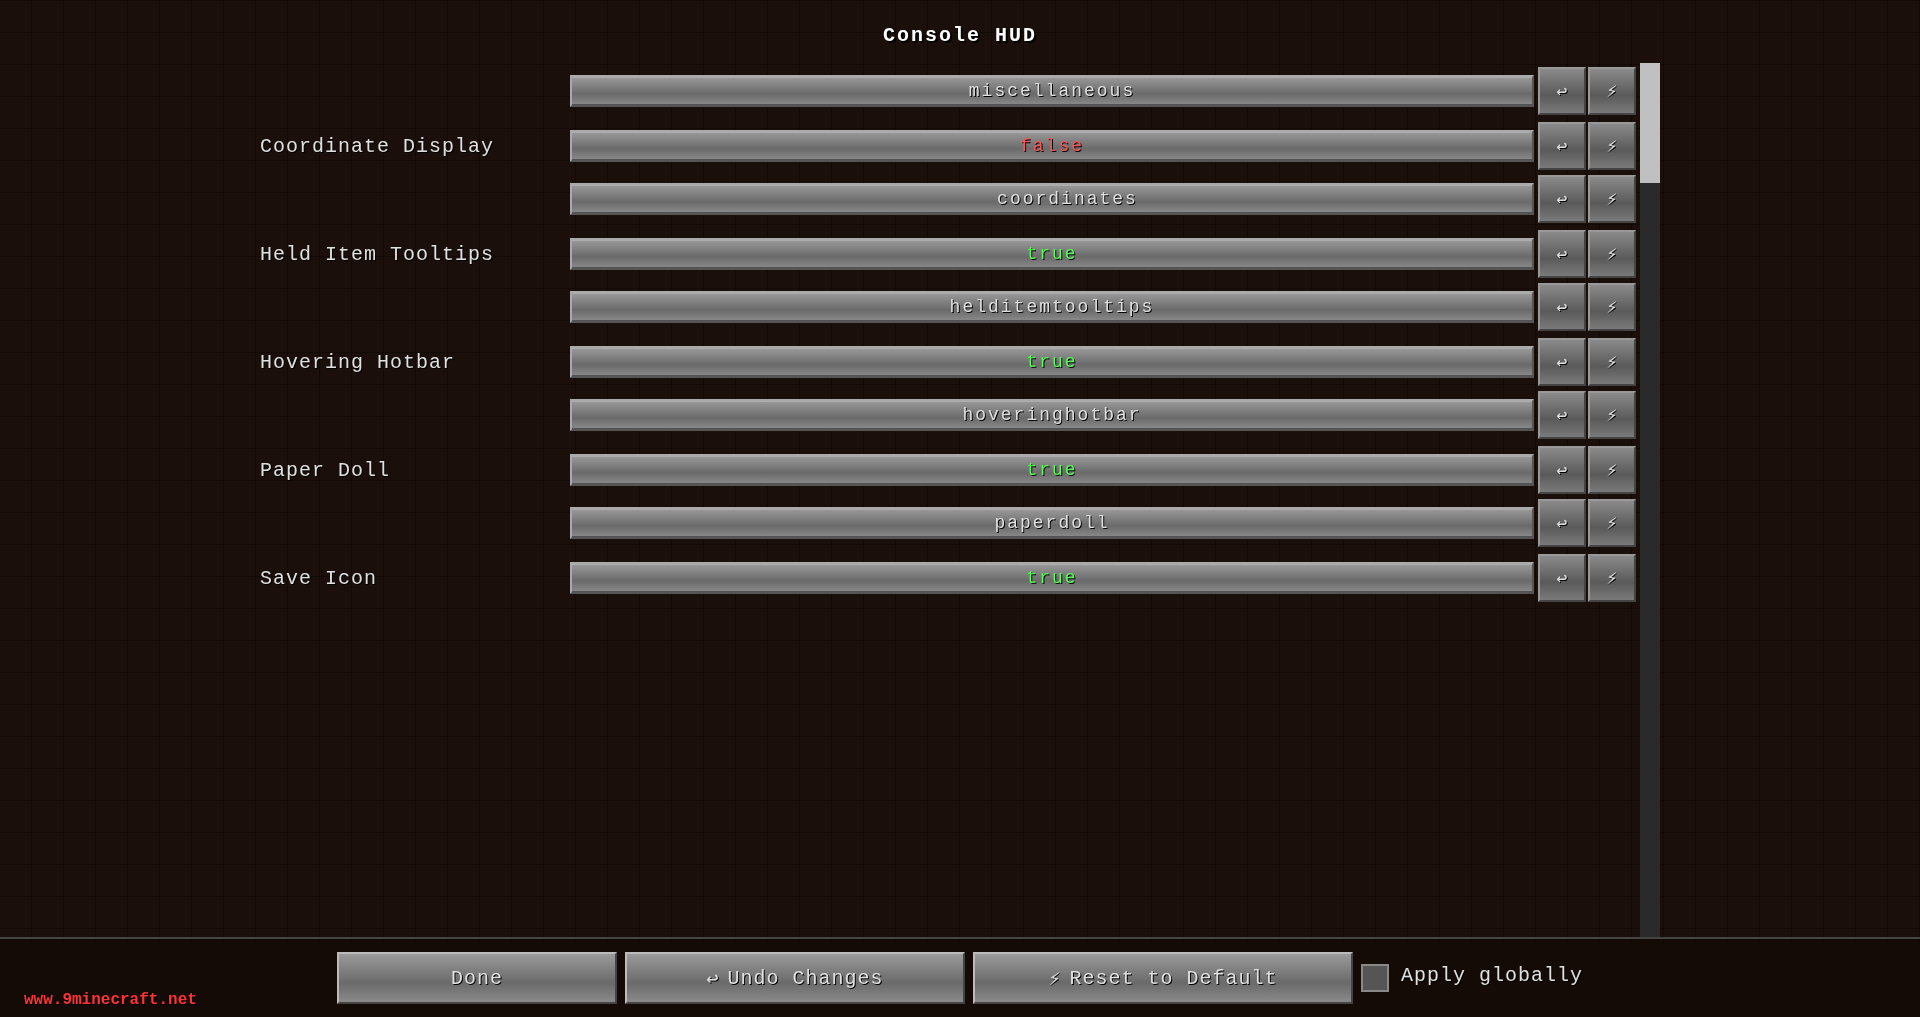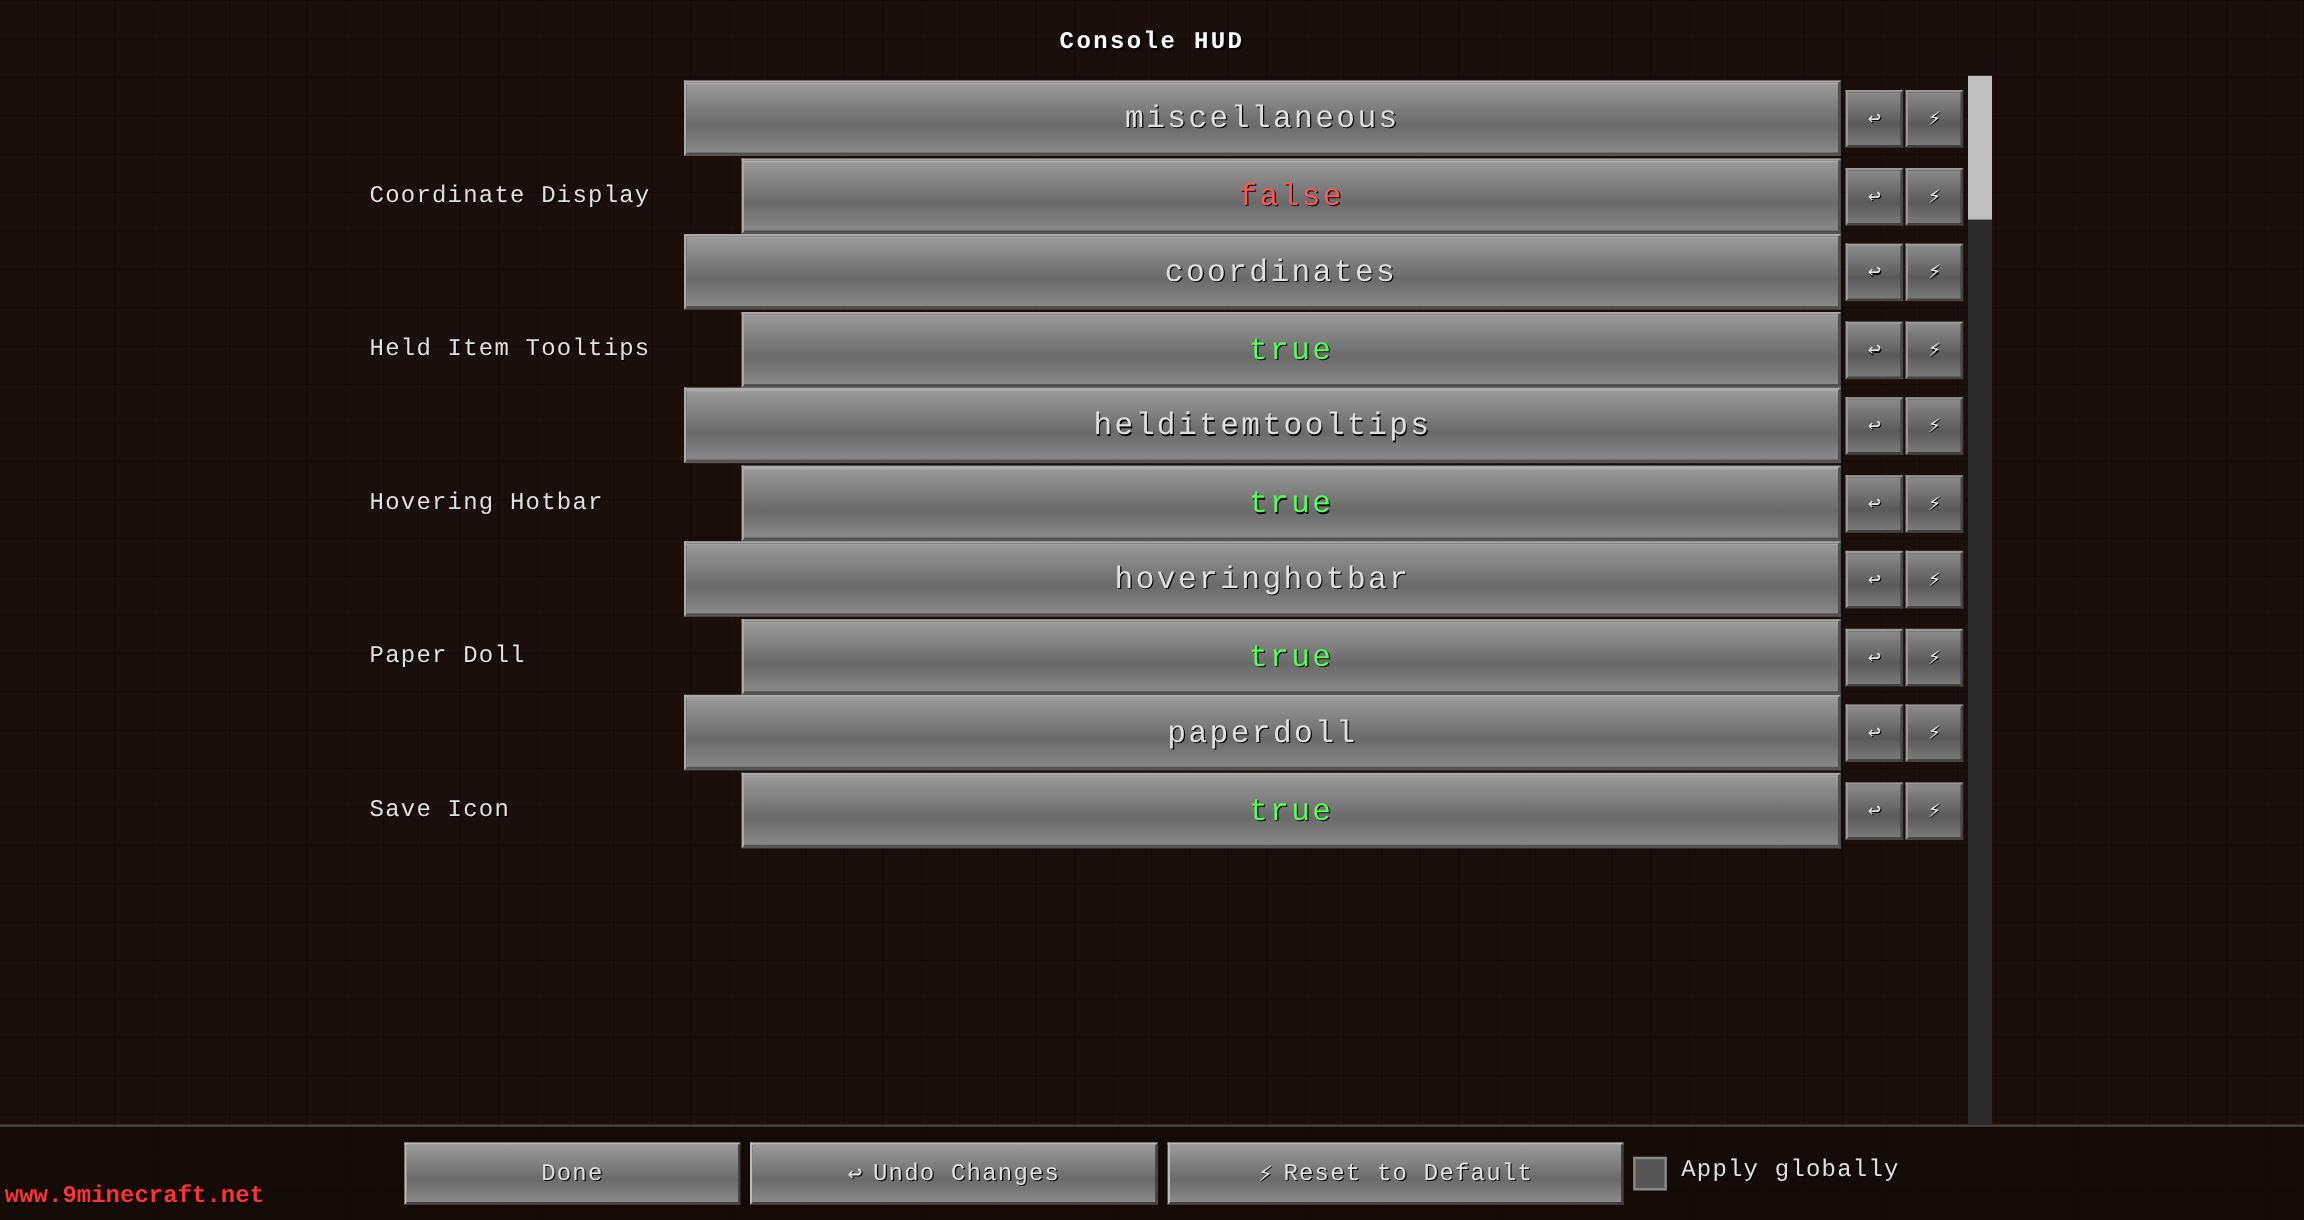--- a/index.html
+++ b/index.html
@@ -41,44 +41,43 @@
       flex: 1;
       display: flex;
       flex-direction: column;
       gap: 0;
     }
 
     .row {
       display: flex;
       align-items: center;
       min-height: 58px;
-      margin-left: 48px;
     }
 
     .row-label {
       width: 310px;
       color: #e0e0e0;
       font-size: 20px;
       letter-spacing: 1px;
       text-shadow: 1px 1px #000;
       padding-right: 16px;
       flex-shrink: 0;
     }
 
     .row-value {
       flex: 1;
       background: linear-gradient(180deg, #9a9a9a 0%, #7a7a7a 40%, #6a6a6a 60%, #8a8a8a 100%);
       border: 2px solid #555;
       border-top-color: #aaa;
       border-left-color: #aaa;
-      height: 63px;
+      height: 32px;
       display: flex;
       align-items: center;
       justify-content: center;
-      font-size: 26px;
+      font-size: 18px;
       letter-spacing: 2px;
       cursor: pointer;
       text-shadow: 1px 1px #000;
       box-shadow: inset 0 1px 0 rgba(255,255,255,0.2), inset 0 -1px 0 rgba(0,0,0,0.4);
     }
 
     .row-value.section-header {
       color: #e0e0e0;
     }
 
@@ -190,23 +189,23 @@
       width: 28px;
       height: 28px;
       background: #555;
       border: 2px solid #888;
       flex-shrink: 0;
     }
 
     .watermark {
       position: fixed;
       bottom: 8px;
-      left: 4px;
+      left: 24px;
       color: #ff3333;
-      font-size: 20px;
+      font-size: 16px;
       font-family: 'Courier New', monospace;
       text-shadow: 1px 1px #000;
       font-weight: bold;
     }
 
     .settings-scroll {
       display: flex;
       flex: 1;
       overflow: hidden;
     }

